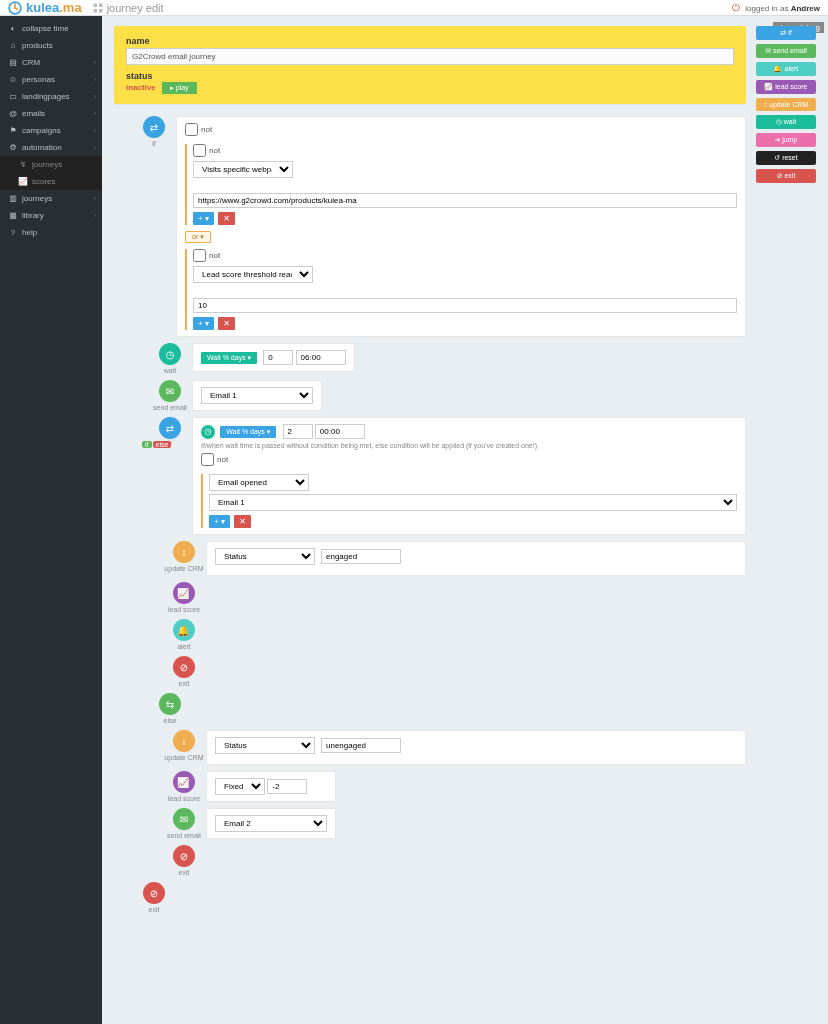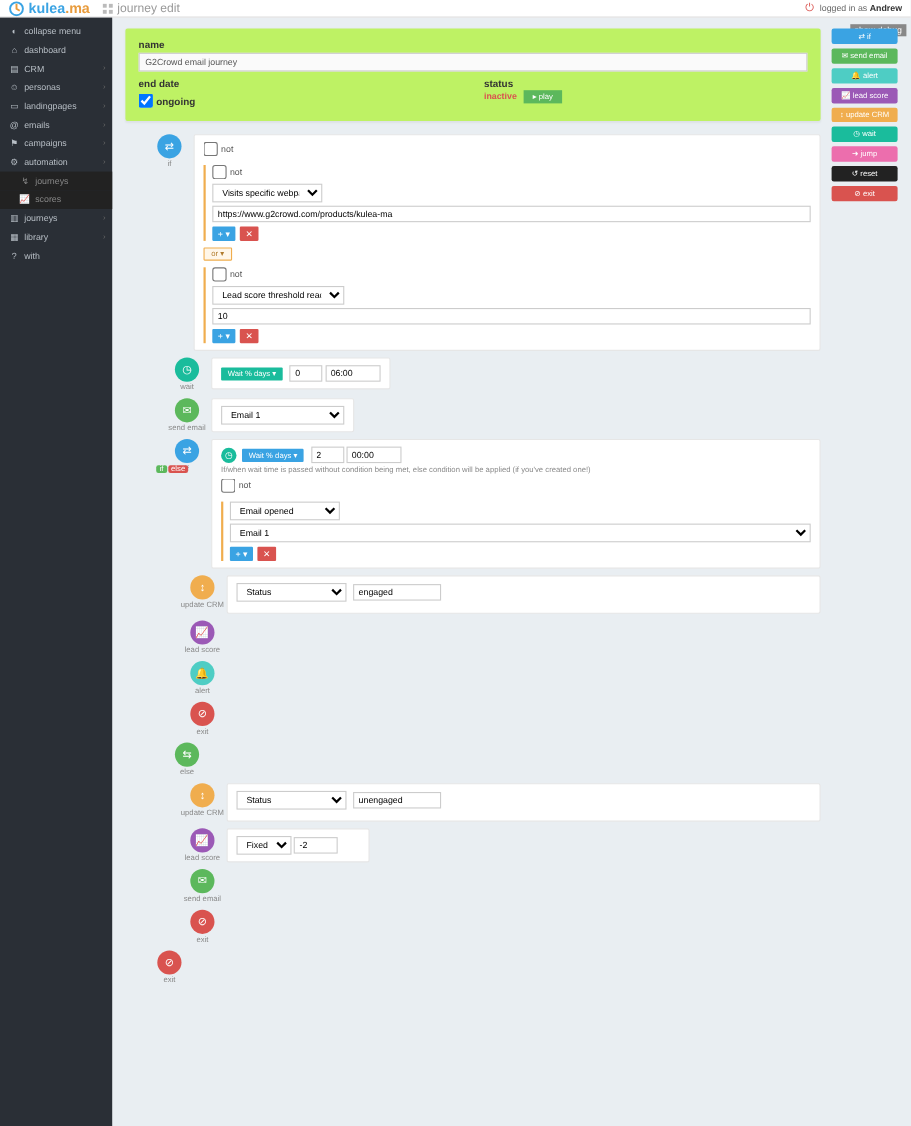--- a/index.html
+++ b/index.html
@@ -12,21 +12,21 @@
 .topbar-right { margin-left:auto; font-size:8px; color:#666; }
 .topbar-right b { color:#333; }
 .show-debug { position:absolute; top:22px; right:4px; background:#888; color:#fff; font-size:8px; padding:1px 4px; }
 .wrap { display:flex; }
 .sidebar { width:102px; background:#2a2f36; color:#b8bfc6; min-height:1024px; padding-top:4px; }
 .sidebar .mi { display:flex; align-items:center; padding:4px 8px; font-size:8px; cursor:pointer; position:relative; }
 .sidebar .mi.sub { padding-left:18px; background:#222; color:#888; }
 .sidebar .mi .ic { width:10px; display:inline-block; margin-right:4px; text-align:center; }
 .sidebar .mi .chev { position:absolute; right:6px; color:#666; font-size:7px; }
 .main { flex:1; padding:10px 12px 20px 12px; position:relative; }
-.card { background:#bef264; border-radius:2px; padding:10px 12px; margin-bottom:12px; box-shadow:0 1px 2px rgba(0,0,0,.05); }
+.card { background:#fde047; border-radius:2px; padding:10px 12px; margin-bottom:12px; box-shadow:0 1px 2px rgba(0,0,0,.05); }
 .card label { font-size:9px; font-weight:700; color:#333; }
 .card input[type=text] { width:100%; padding:3px 5px; font-size:8px; border:1px solid #ccc; background:#fafafa; color:#555; margin-top:2px; }
 .row3 { display:flex; margin-top:6px; gap:20px; }
 .row3 > div { flex:1; }
 .status-inactive { color:#d9534f; font-weight:700; font-size:8px; display:inline-block; margin-top:2px; }
 .btn-play { background:#5cb85c; color:#fff; border:none; padding:2px 8px; font-size:7px; margin-left:4px; }
 .date-input { width:90px !important; text-align:center; }
 .checkbox-inline { display:inline-flex; align-items:center; font-size:8px; color:#555; margin-top:4px; }
 .checkbox-inline input { margin-right:3px; }
 
@@ -39,21 +39,21 @@
 .flow { position:relative; margin-left:20px; }
 .node { display:flex; align-items:flex-start; margin-bottom:6px; }
 .ncol { width:40px; text-align:center; position:relative; flex-shrink:0; }
 .ncol.off1 { margin-left:16px; }
 .ncol.off2 { margin-left:30px; }
 .ncircle { width:22px; height:22px; border-radius:50%; display:inline-flex; align-items:center; justify-content:center; color:#fff; font-size:10px; }
 .nlabel { font-size:7px; color:#888; margin-top:2px; }
 .nbody { flex:1; background:#fff; border:1px solid #e6e6e6; border-radius:2px; padding:6px 8px; font-size:8px; margin-left:2px; }
 .nbody .checkbox-inline { margin-top:0; margin-bottom:4px; }
 .nbody input[type=text], .nbody select { border:1px solid #ccc; padding:2px 4px; font-size:8px; background:#fff; }
-.nbody input.full { width:100%; margin-top:3px; }
+.nbody input.full { width:100%; margin-top:15px; }
 .nbody .mini-btns { margin-top:4px; }
 .mini-btn { display:inline-block; padding:2px 5px; font-size:8px; color:#fff; border-radius:1px; margin-right:2px; }
 .or-tag { display:inline-block; border:1px solid #f0ad4e; background:#fff6e8; padding:1px 6px; font-size:7px; color:#b07a2a; border-radius:1px; }
 .cond-block { border-left:2px solid #f0ad4e; padding-left:6px; margin-top:4px; }
 .wait-pill { display:inline-block; background:#1abc9c; color:#fff; padding:2px 6px; font-size:7px; border-radius:1px; margin-right:4px; }
 .wait-pill.blue { background:#3aa3e3; }
 .num-input { width:30px; padding:2px; }
 .time-input { width:50px; padding:2px; }
 .help-text { font-size:7px; color:#888; margin-top:3px; }
 .sel { width:100px; }
@@ -90,25 +90,25 @@
     <span>logged in as</span> <b>Andrew</b>
   </span>
 </div>
 <div class="show-debug">show debug</div>
 
 <div class="wrap">
 
   <div class="sidebar">
     <div class="mi">
         <span class="ic">◐</span>
-        <span>collapse menu</span>
+        <span>collapse time</span>
       </div>
     <div class="mi">
         <span class="ic">⌂</span>
-        <span>dashboard</span>
+        <span>products</span>
       </div>
     <div class="mi">
         <span class="ic">▤</span>
         <span>CRM</span>
         <span class="chev">›</span>
       </div>
     <div class="mi">
         <span class="ic">☺</span>
         <span>personas</span>
         <span class="chev">›</span>
@@ -146,21 +146,21 @@
         <span>journeys</span>
         <span class="chev">›</span>
       </div>
     <div class="mi">
         <span class="ic">▦</span>
         <span>library</span>
         <span class="chev">›</span>
       </div>
     <div class="mi">
         <span class="ic">?</span>
-        <span>with</span>
+        <span>help</span>
       </div>
   </div>
 
   <div class="main">
 
     <div class="actions">
       <div class="ab c-blue">⇄ <span>if</span></div>
       <div class="ab c-green">✉ <span>send email</span></div>
       <div class="ab c-cyan">🔔 <span>alert</span></div>
       <div class="ab c-purple">📈 <span>lead score</span></div>
@@ -168,27 +168,20 @@
       <div class="ab c-teal">◷ <span>wait</span></div>
       <div class="ab c-pink">➜ <span>jump</span></div>
       <div class="ab c-dark">↺ <span>reset</span></div>
       <div class="ab c-red">⊘ <span>exit</span></div>
     </div>
 
     <div class="card" style="margin-right:70px">
       <label>name</label>
       <input type="text" value="G2Crowd email journey" style="">
       <div class="row3">
-        <div>
-          <label>end date</label><br>
-          <label class="checkbox-inline">
-              <input type="checkbox" checked="" style="">
-              <span>ongoing</span>
-            </label>
-        </div>
         <div>
           <label>status</label><br>
           <span class="status-inactive">inactive</span>
           <button class="btn-play">▸ <span>play</span></button>
         </div>
       </div>
     </div>
 
     <div class="flow" style="margin-right:70px">
 
@@ -318,20 +311,23 @@
       <div class="node">
         <div class="ncol off2"><div class="ncircle c-purple">📈</div><div class="nlabel">lead score</div></div>
         <div class="nbody" style="flex:0 0 130px">
           <select style="width:50px"><option>Fixed</option></select>
           <input type="text" style="width: 40px;" value="-2">
         </div>
       </div>
 
       <div class="node">
         <div class="ncol off2"><div class="ncircle c-green">✉</div><div class="nlabel">send email</div></div>
+        <div class="nbody" style="flex:0 0 130px">
+          <select class="sel" style="width:100%"><option>Email 2</option></select>
+        </div>
       </div>
 
       <div class="node">
         <div class="ncol off2"><div class="ncircle c-red">⊘</div><div class="nlabel">exit</div></div>
       </div>
 
       <div class="node">
         <div class="ncol"><div class="ncircle c-red">⊘</div><div class="nlabel">exit</div></div>
       </div>
 

